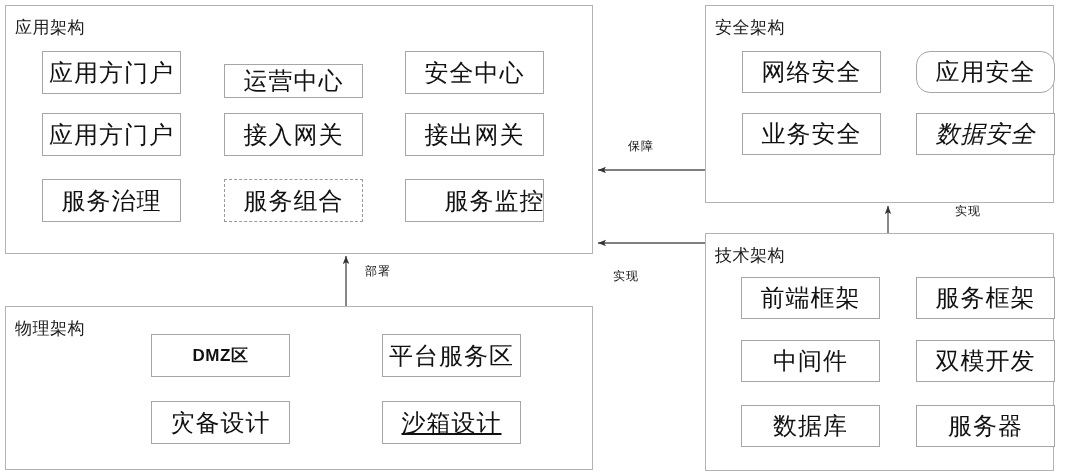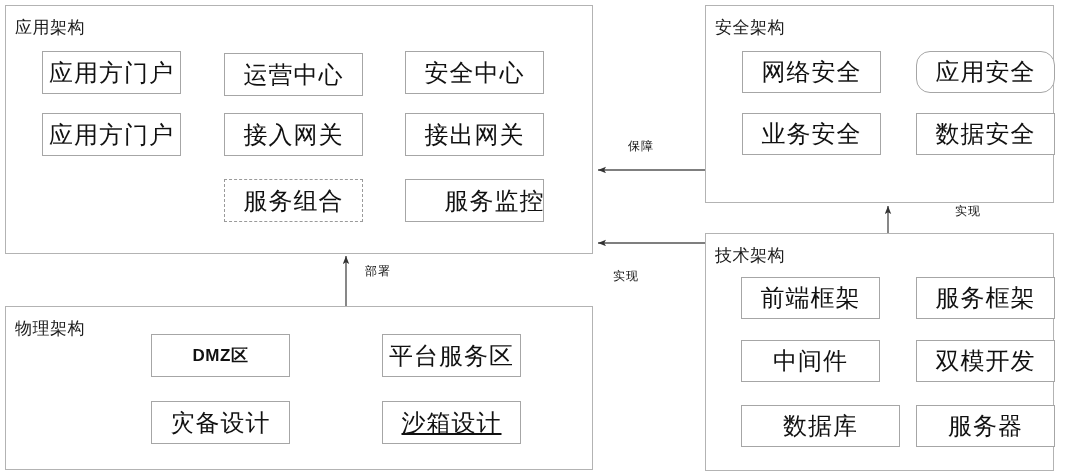--- a/index.html
+++ b/index.html
@@ -112,27 +112,28 @@
 <span class="conn-label" style="left:613px; top:268px;">实现</span>
 
 <span class="conn-label" style="left:365px; top:263px;">部署</span>
 
 <span class="conn-label" style="left:955px; top:203px;">实现</span>
 
 <div class="panel" id="panel-app">
   <span class="panel-title" style="left:9px; top:13px;">应用架构</span>
 
   <div class="node" style="left:36px;  top:45px;  width:139px; height:43px;">应用方门户</div>
-  <div class="node" style="left:218px; top:47px;  width:139px; height:43px;">运营中心</div>
+  <div class="node" style="left:218px; top:58px;  width:139px; height:34px;">运营中心</div>
   <div class="node" style="left:399px; top:45px;  width:139px; height:43px;">安全中心</div>
 
   <div class="node" style="left:36px;  top:107px; width:139px; height:43px;">应用方门户</div>
   <div class="node" style="left:218px; top:107px; width:139px; height:43px;">接入网关</div>
   <div class="node" style="left:399px; top:107px; width:139px; height:43px;">接出网关</div>
 
+  <div class="node" style="left:36px;  top:173px; width:139px; height:43px;">服务治理</div>
   <div class="node dashed" style="left:218px; top:173px; width:139px; height:43px;">服务组合</div>
   <div class="node" style="left:399px; top:173px; width:139px; height:43px;padding-left:40px;">服务监控</div>
 </div>
 
 <div class="panel" id="panel-physical">
   <span class="panel-title" style="left:9px; top:13px;">物理架构</span>
 
   <div class="node latin-bold" style="left:145px; top:27px; width:139px; height:43px;">DMZ区</div>
   <div class="node" style="left:376px; top:27px; width:139px; height:43px;">平台服务区</div>
 
@@ -140,27 +141,27 @@
   <div class="node" style="left:376px; top:94px; width:139px; height:43px;text-decoration:underline;">沙箱设计</div>
 </div>
 
 <div class="panel" id="panel-security">
   <span class="panel-title" style="left:9px; top:13px;">安全架构</span>
 
   <div class="node" style="left:36px;  top:45px;  width:139px; height:42px;">网络安全</div>
   <div class="node" style="left:210px; top:45px;  width:139px; height:42px;border-radius:14px;">应用安全</div>
 
   <div class="node" style="left:36px;  top:107px; width:139px; height:42px;">业务安全</div>
-  <div class="node" style="left:210px; top:107px; width:139px; height:42px;">数据安全</div>
+  <div class="node" style="left:210px; top:107px; width:139px; height:42px;font-style:italic;">数据安全</div>
 </div>
 
 <div class="panel" id="panel-technical">
   <span class="panel-title" style="left:9px; top:13px;">技术架构</span>
 
   <div class="node" style="left:35px;  top:43px;  width:139px; height:42px;">前端框架</div>
   <div class="node" style="left:210px; top:43px;  width:139px; height:42px;">服务框架</div>
 
   <div class="node" style="left:35px;  top:106px; width:139px; height:42px;">中间件</div>
   <div class="node" style="left:210px; top:106px; width:139px; height:42px;">双模开发</div>
 
-  <div class="node" style="left:35px;  top:171px; width:159px; height:42px;">数据库</div>
+  <div class="node" style="left:35px;  top:171px; width:139px; height:42px;">数据库</div>
   <div class="node" style="left:210px; top:171px; width:139px; height:42px;">服务器</div>
 </div>
 
 </body></html>

